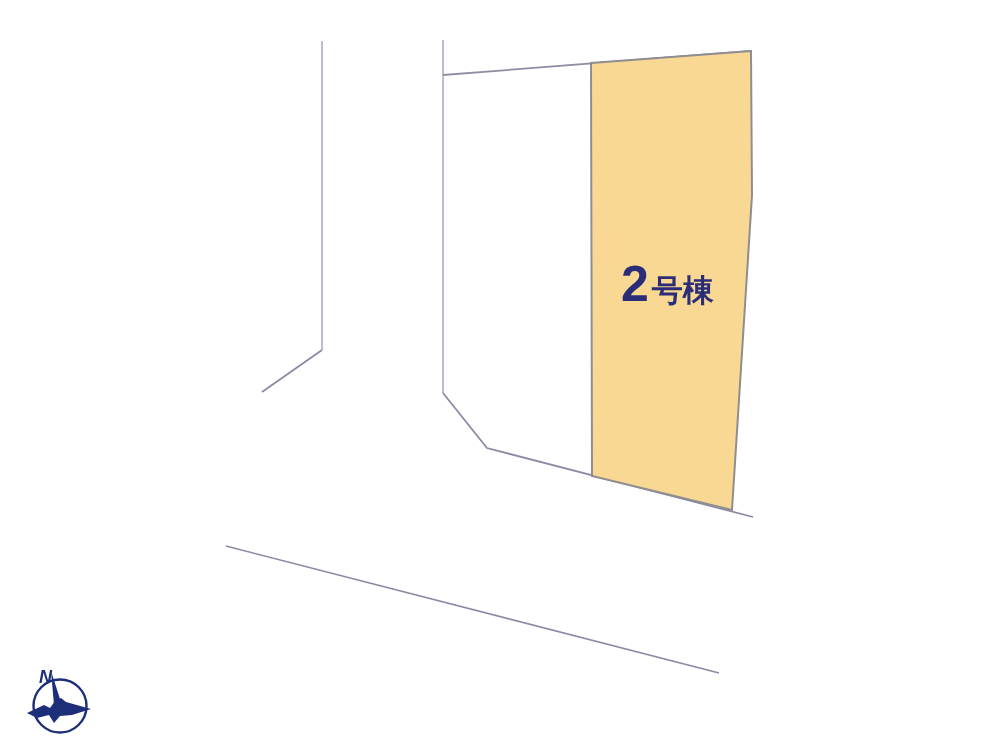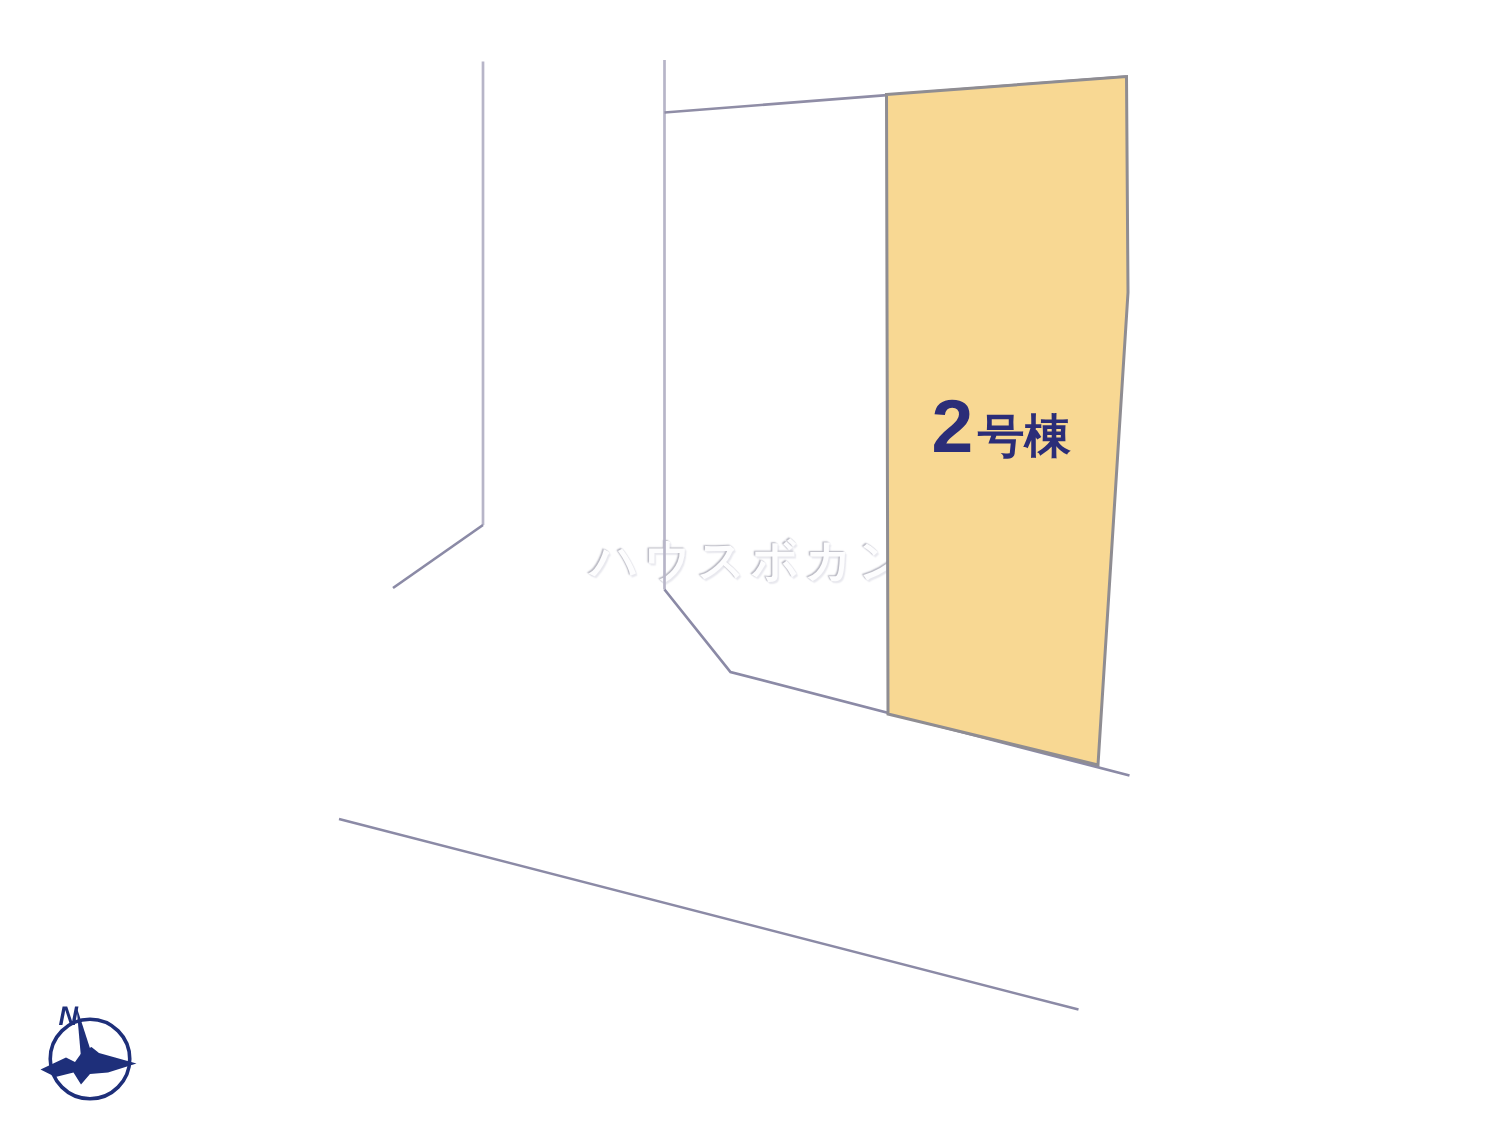--- a/index.html
+++ b/index.html
@@ -63,21 +63,20 @@
     font-style: italic;
     font-weight: bold;
     font-size: 18px;
   }
 </style>
 </head>
 <body>
 
 <div class="canvas">
 
-  <div class="watermark">ハウスボカン</div>
 
   <svg class="map-svg" width="1000" height="750" viewBox="0 0 1000 750">
 
     <line x1="322" y1="41" x2="322" y2="350" stroke="#b7b5c8" stroke-width="1.8"></line>
     <line x1="322" y1="350" x2="262" y2="392" stroke="#8b8aa6" stroke-width="1.8"></line>
 
     <line x1="443" y1="40" x2="443" y2="393" stroke="#b7b5c8" stroke-width="1.8"></line>
     <polyline points="443,393 487,448 753,517" fill="none" stroke="#8b8aa6" stroke-width="1.8"></polyline>
 
     <line x1="443" y1="75" x2="751" y2="51" stroke="#8f8da6" stroke-width="1.8"></line>

